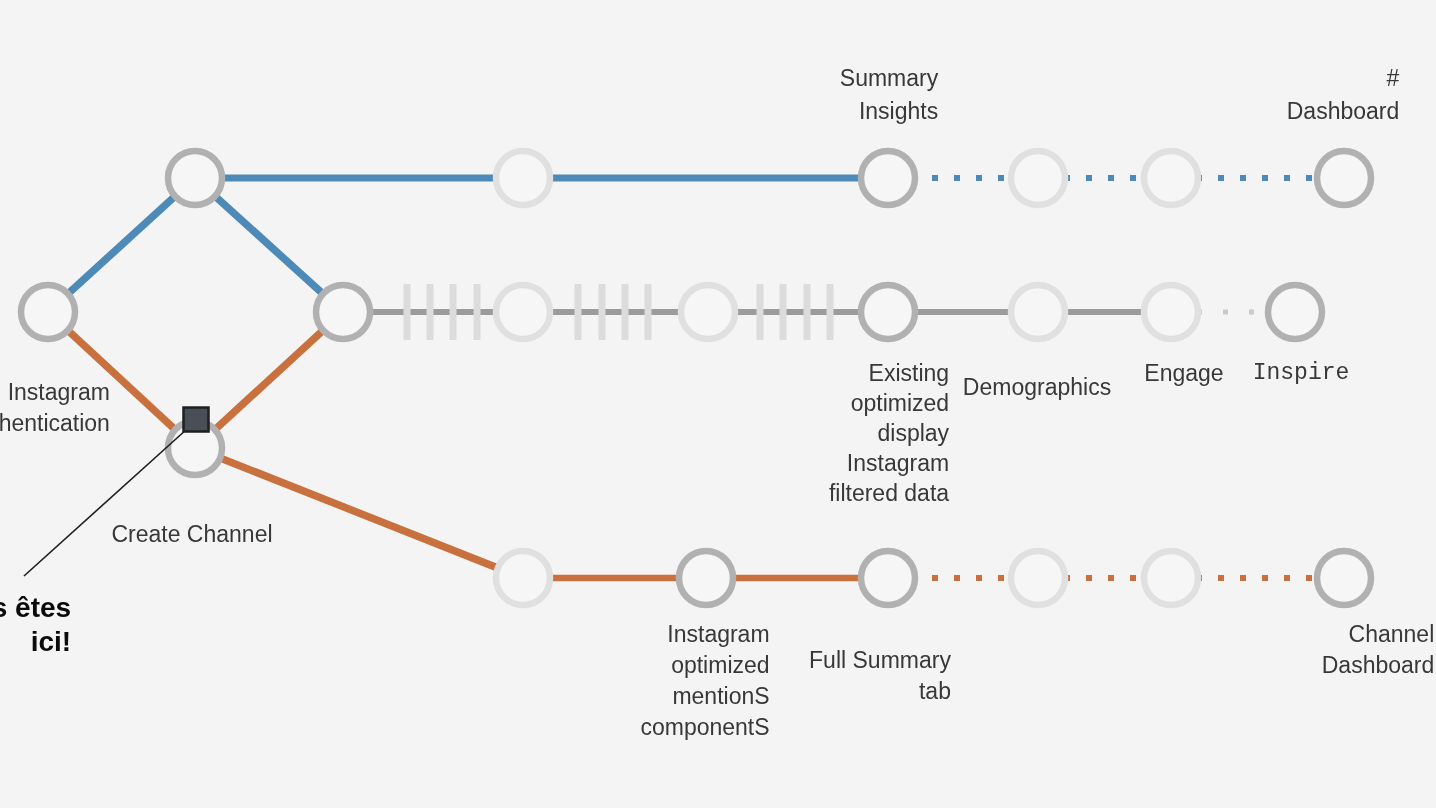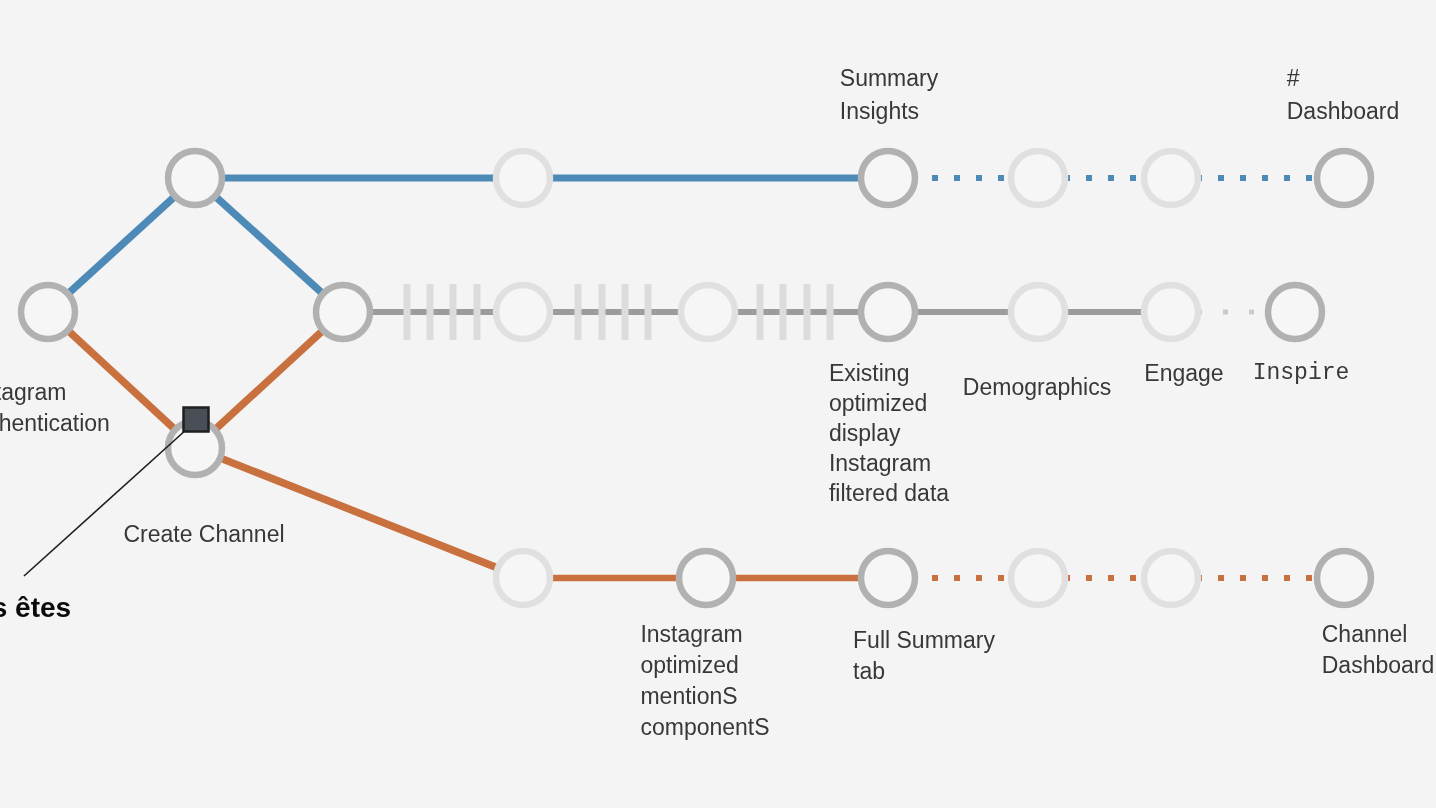--- a/index.html
+++ b/index.html
@@ -8,37 +8,37 @@
     overflow: hidden;
     background: var(--background, #f4f4f4);
     font-family: "Liberation Sans", sans-serif;
   }
   #stage { position: relative; width: 1436px; height: 808px; }
   #graph { position: absolute; left: 0; top: 0; }
 
   .lbl {
     position: absolute;
     transform: translateX(-50%);
-    text-align: left;
+    text-align: right;
     font-size: 23px;
     line-height: 31px;
     color: var(--label-text, #383838);
     white-space: pre-line;
   }
   #lbl-create-query      { left: 205px;  top: 96px;  }
   #lbl-summary-insights  { left: 889px;  top: 62px;  line-height: 33px; }
   #lbl-hash-dashboard    { left: 1343px; top: 62px;  line-height: 33px; }
   #lbl-instagram-auth    { left: 37px;   top: 377px; }
-  #lbl-create-channel    { left: 204px;  top: 519px; }
+  #lbl-create-channel    { left: 192px;  top: 519px; }
   #lbl-existing          { left: 889px;  top: 358px; line-height: 30px; }
   #lbl-demographics      { left: 1037px; top: 372px; }
   #lbl-engage            { left: 1184px; top: 358px; }
   #lbl-inspire           { left: 1301px; top: 358px; font-family: Liberation Mono, monospace; }
   #lbl-instagram-optimized { left: 705px; top: 619px; }
-  #lbl-full-summary      { left: 880px;  top: 625px; margin-left: 44px; }
+  #lbl-full-summary      { left: 880px;  top: 645px; }
   #lbl-channel-dashboard { left: 1343px; top: 619px; margin-left: 35px; }
   #lbl-you-are-here {
     left: 6px; top: 591px;
     font-size: 28px; font-weight: bold; line-height: 34px;
     color: var(--annotation-text, #0b0b0b);
   }
 
   .ring-dark  { stroke: var(--ring-dark, #b1b1b1); }
   .ring-light { stroke: var(--ring-light, #e0e0e0); }
   circle.node { fill: var(--node-fill, #f6f6f6); stroke-width: 6.5; }

